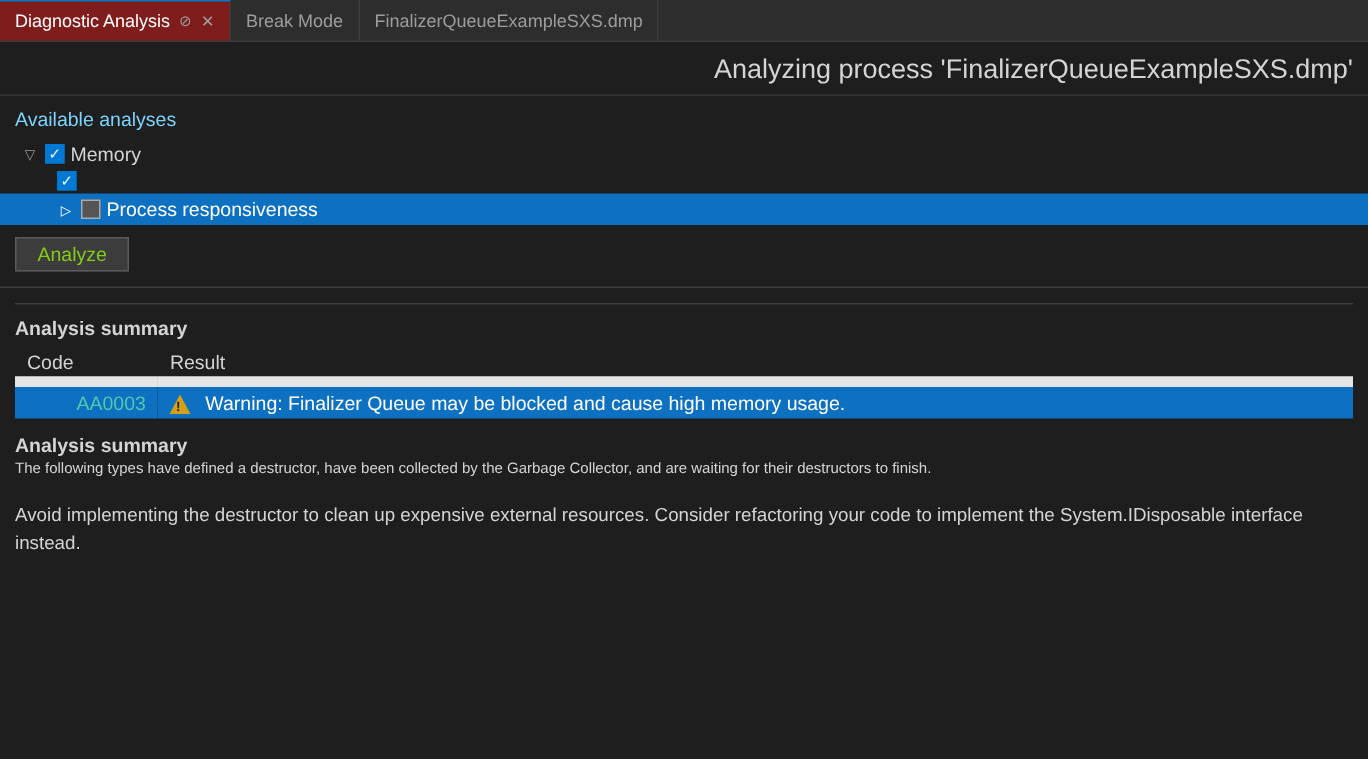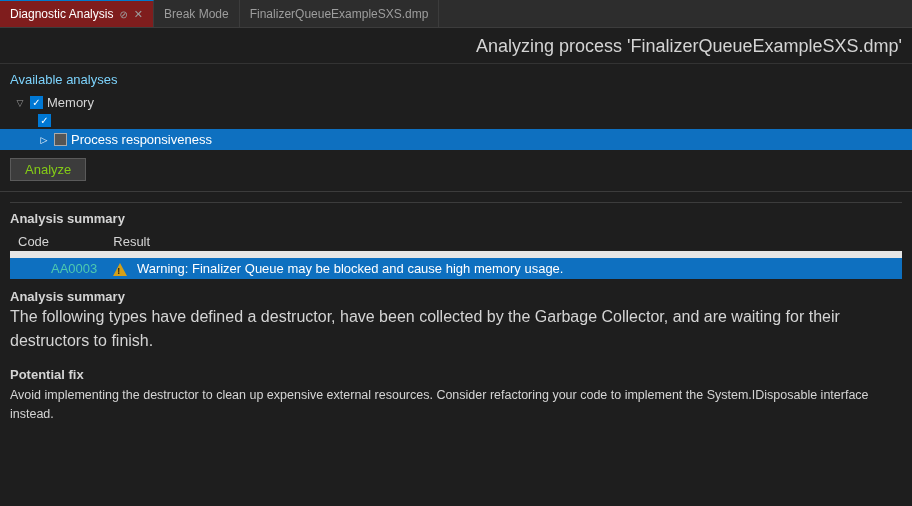--- a/index.html
+++ b/index.html
@@ -168,21 +168,21 @@
     .summary-section {
       margin-top: 10px;
     }
     .summary-title {
       font-weight: 600;
       color: #d4d4d4;
       font-size: 13px;
       margin-bottom: 1px;
     }
     .summary-text {
-      font-size: 16px;
+      font-size: 10px;
       color: #d4d4d4;
       line-height: 1.5;
     }
 
     
     .fix-section {
       margin-top: 14px;
     }
     .fix-title {
       font-weight: 600;
@@ -288,17 +288,16 @@
   </div>
 
   
   <div class="summary-section">
     <div class="summary-title">Analysis summary</div>
     <div class="summary-text">The following types have defined a destructor, have been collected by the Garbage Collector, and are waiting for their destructors to finish.</div>
   </div>
 
   
   <div class="fix-section">
-    <div class="fix-title">Potential fix</div>
     <div class="fix-text">Avoid implementing the destructor to clean up expensive external resources. Consider refactoring your code to implement the System.IDisposable interface instead.</div>
   </div>
 
 </div>
 
 </body></html>

